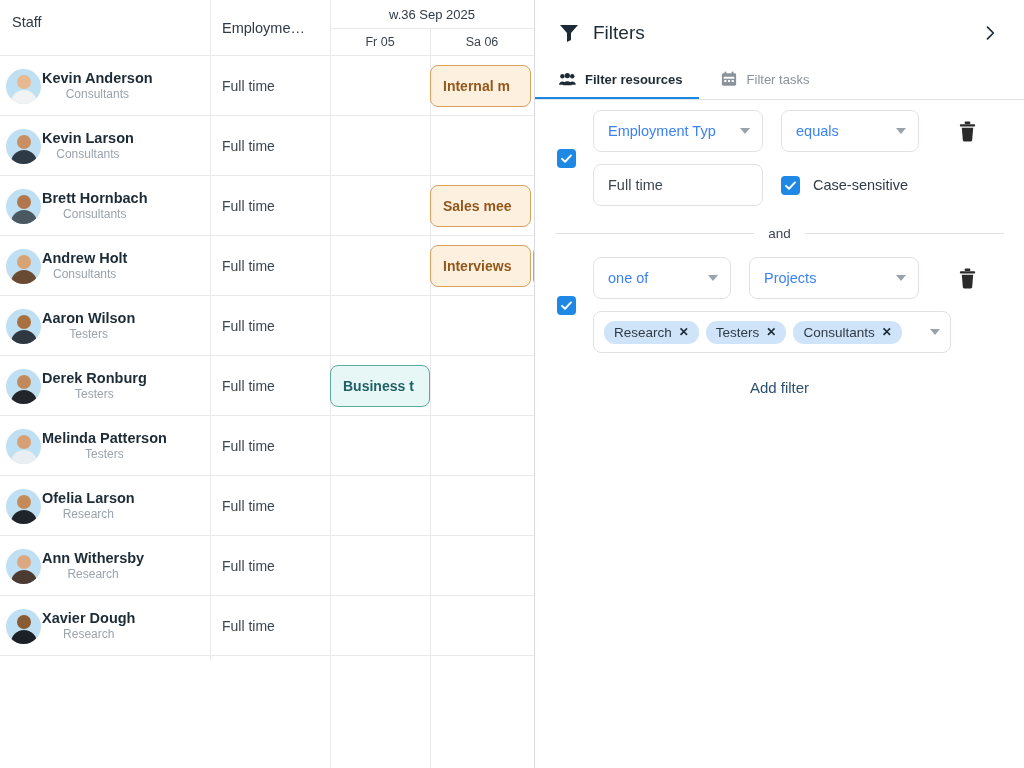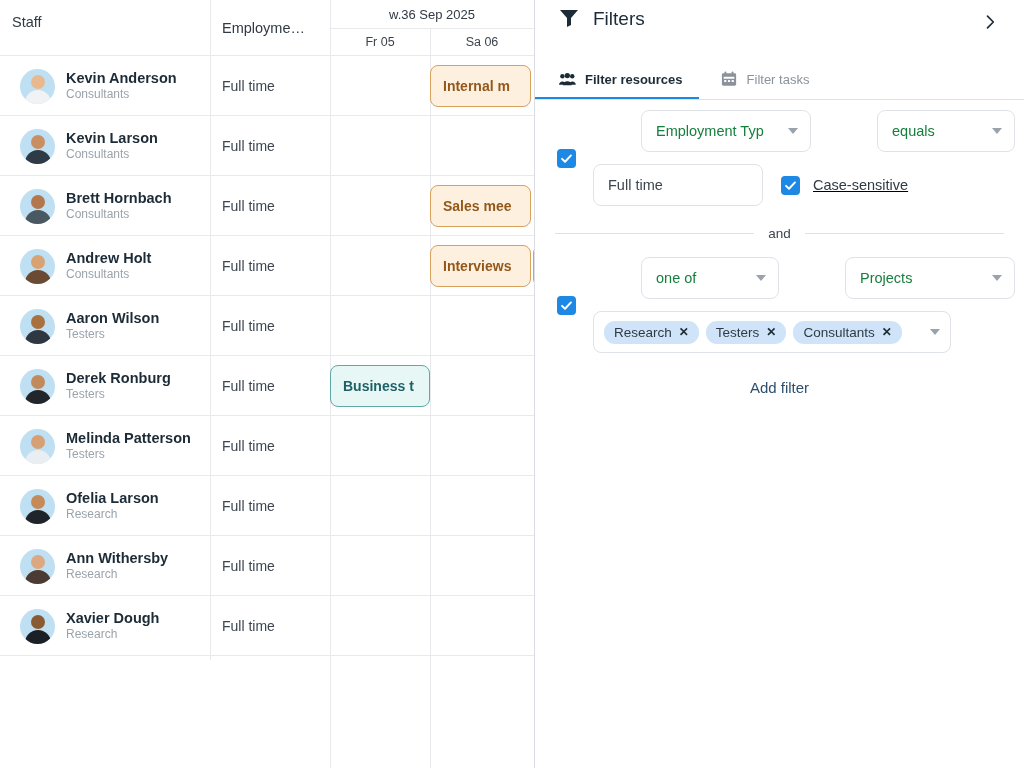--- a/index.html
+++ b/index.html
@@ -49,21 +49,21 @@
   
   .hline { position: absolute; background: #e7e9ec; }
   .vline { position: absolute; background: #e7e9ec; }
 
   
   .g-body { position: absolute; top: 56px; left: 0; width: 534px; height: 712px; }
   .row { position: absolute; left: 0; width: 534px; height: 60px; }
   .row .rowline { position: absolute; left: 0; bottom: 0; width: 534px; height: 1px; background: #e7e9ec; }
   .row .staff {
     position: absolute; left: 0; top: 0; width: 210px; height: 60px;
-    display: flex; align-items: center; gap: 11px; padding-left: 20px;
+    display: flex; align-items: center; gap: 1px; padding-left: 6px; text-align: center;
   }
   .avatar {
     width: 35px; height: 35px; border-radius: 50%;
     background: #bfe0f2; flex: 0 0 35px;
     position: relative; overflow: hidden;
   }
   .avatar .a-head {
     position: absolute; left: 50%; top: 6px; transform: translateX(-50%);
     width: 14px; height: 14px; border-radius: 50%;
   }
@@ -108,21 +108,21 @@
   }
 
   
   .panel {
     position: relative; width: 490px; height: 768px;
     background: #fff; border-left: 1px solid #d9dde1;
     flex: 0 0 490px;
   }
   .p-head {
     position: relative; height: 58px;
-    display: flex; padding: 8px 20px 0 24px;
+    display: flex; align-items: center; padding: 8px 20px 0 24px;
   }
   .funnel { width: 20px; height: 20px; flex: 0 0 20px; margin-right: 14px; }
   .p-title { font-size: 19px; color: #1c2b36; font-weight: 400; flex: 1; }
   .chev {
     width: 28px; height: 28px; display: flex; align-items: center; justify-content: center;
     cursor: pointer;
   }
 
   .tabs { position: relative; height: 42px; display: flex; padding: 0 0 0 24px; }
   .tab {
@@ -156,38 +156,38 @@
   .filter-row {
     display: flex; align-items: center; gap: 0; padding: 0 0 0 22px; position: relative;
   }
   .fr-check { width: 36px; flex: 0 0 36px; display: flex; align-items: center; justify-content: flex-start; }
   .fr-fields { flex: 1; display: flex; flex-direction: column; gap: 12px; }
   .fr-line { display: flex; align-items: center; gap: 18px; }
 
   .select {
     height: 42px; border: 1px solid #dfe3e7; border-radius: 8px; background: #fff;
     display: flex; align-items: center; padding: 0 12px 0 14px;
-    font-size: 14.5px; color: #15803d; cursor: pointer; position: relative; margin-left: 48px;
+    font-size: 14.5px; color: #3b82f6; cursor: pointer; position: relative;
   }
   .select .sv { flex: 1; white-space: nowrap; overflow: hidden; }
   .select .caret {
     width: 0; height: 0; flex: 0 0 10px;
     border-left: 5px solid transparent; border-right: 5px solid transparent;
     border-top: 6px solid #9aa3ab; margin-left: 8px;
   }
   .select.w1 { width: 170px; }
   .select.w2 { width: 138px; }
 
   .textinput {
     width: 170px; height: 42px; border: 1px solid #dfe3e7; border-radius: 8px;
     background: #fff; display: flex; align-items: center; padding: 0 14px;
     font-size: 14.5px; color: #3c4650;
   }
 
-  .case-wrap { display: flex; align-items: center; gap: 13px; text-decoration: underline; }
+  .case-wrap { display: flex; align-items: center; gap: 13px; }
   .case-wrap .lbl { font-size: 14.5px; color: #2f3a45; }
 
   .trash {
     width: 24px; height: 26px; margin-left: 18px; flex: 0 0 24px;
     display: flex; align-items: center; justify-content: center; cursor: pointer;
   }
 
   .chips {
     width: 358px; min-height: 42px; border: 1px solid #dfe3e7; border-radius: 8px;
     background: #fff; display: flex; align-items: center; gap: 7px; padding: 0 10px;

